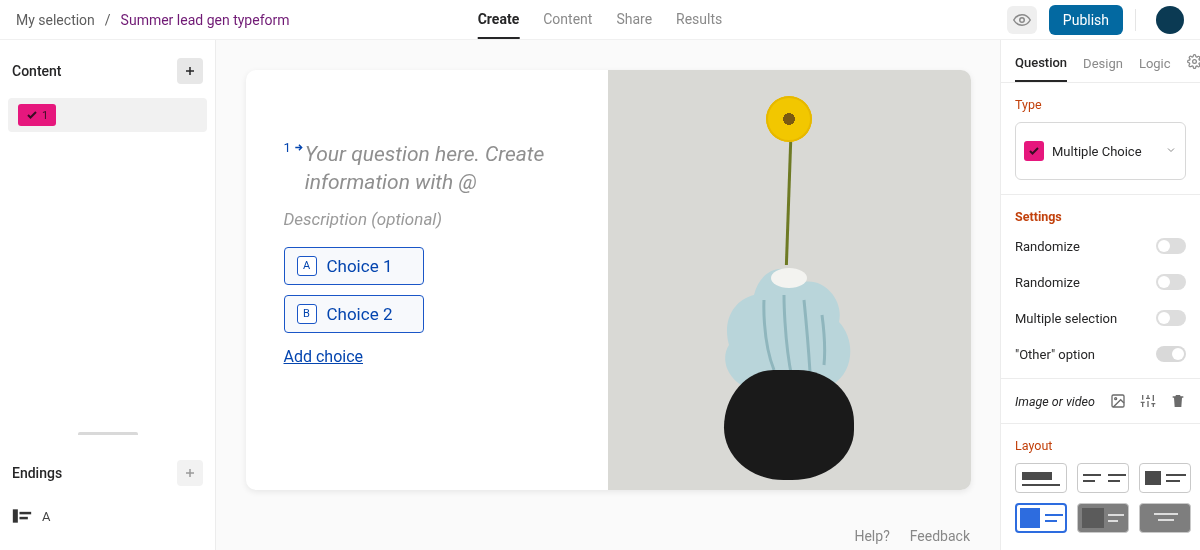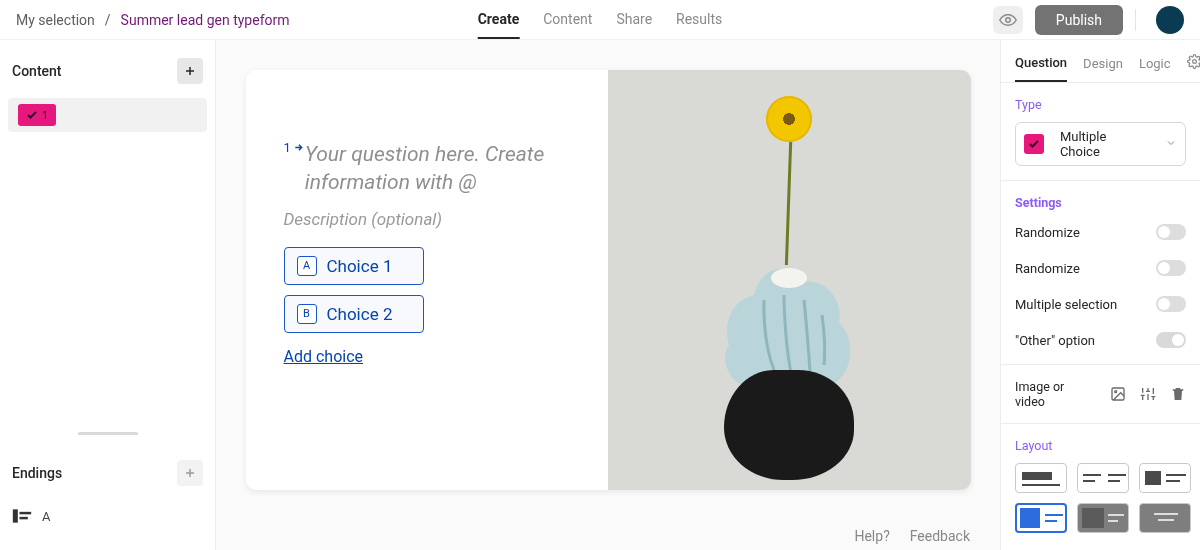--- a/index.html
+++ b/index.html
@@ -5,21 +5,21 @@
   * { box-sizing: border-box; margin: 0; padding: 0; font-family: -apple-system, BlinkMacSystemFont, "Segoe UI", Roboto, Helvetica, Arial, sans-serif; }
   html, body { width: 1200px; height: 550px; overflow: hidden; background: #fff; color: #262627; }
   .topbar { height: 40px; display: flex; align-items: center; padding: 0 16px; font-size: 14px; border-bottom: 1px solid #f0f0f0; }
   .crumbs { display: flex; align-items: center; gap: 10px; color: #5e5e5e; }
   .crumbs .proj { color: #701a75; }
   .top-tabs { position: absolute; left: 50%; transform: translateX(-50%); display: flex; gap: 24px; }
   .top-tabs .tab { color: #8a8a8a; padding: 10px 0; cursor: pointer; }
   .top-tabs .tab.active { color: #262627; font-weight: 700; border-bottom: 2px solid #262627; }
   .top-right { margin-left: auto; display: flex; align-items: center; gap: 12px; }
   .preview-btn { width: 30px; height: 28px; border-radius: 6px; background: #efefef; display: flex; align-items: center; justify-content: center; color: #8a8a8a; cursor: pointer; }
-  .publish-btn { background: #737373; color: #fff; border-radius: 6px; padding: 7px 21px; font-size: 14px; cursor: pointer; }
+  .publish-btn { background: #0369a1; color: #fff; border-radius: 6px; padding: 7px 14px; font-size: 14px; cursor: pointer; }
   .avatar { width: 28px; height: 28px; border-radius: 50%; background: #0b3a53; margin-left: 8px; }
   .divider-v { width: 1px; height: 22px; background: #e5e5e5; }
 
   .body { display: flex; height: 510px; }
   .left { width: 216px; border-right: 1px solid #ececec; display: flex; flex-direction: column; }
   .left .section-head { display: flex; align-items: center; justify-content: space-between; padding: 18px 12px 14px; font-size: 14px; font-weight: 500; }
   .add-btn { width: 26px; height: 26px; border-radius: 4px; background: #e7e7e7; display: flex; align-items: center; justify-content: center; color: #262627; cursor: pointer; font-size: 16px; }
   .add-btn.muted { background: #f2f2f2; color: #9a9a9a; }
   .q-item { display: flex; align-items: center; gap: 8px; background: #f1f1f1; padding: 6px 10px; border-radius: 4px; margin: 0 8px; cursor: pointer; }
   .q-badge { width: 38px; height: 22px; border-radius: 3px; background: #e6177d; display: flex; align-items: center; justify-content: center; gap: 4px; color: #3a0d24; font-size: 11px; }
@@ -47,30 +47,30 @@
   .hand { position:absolute; left:50%; top:190px; transform:translateX(-50%); width:170px; height:150px; }
   .rock { position:absolute; left:50%; top:300px; transform:translateX(-50%); width:130px; height:110px; background:#1a1a1a; border-radius: 40% 45% 50% 48% / 55% 50% 48% 50%; }
   .footer-links { position:absolute; bottom:6px; right: 30px; display:flex; gap: 20px; color:#888; font-size:14px; cursor:pointer; }
 
   .right { width: 200px; border-left:1px solid #ececec; display:flex; flex-direction:column; font-size:13px; }
   .r-tabs { display:flex; align-items:center; gap:16px; padding: 14px 14px 0; border-bottom:1px solid #ececec; }
   .r-tabs .t { color:#8a8a8a; padding-bottom:10px; cursor:pointer; }
   .r-tabs .t.active { color:#262627; font-weight:500; border-bottom:2px solid #262627; }
   .r-tabs .gear { margin-left:auto; color:#8a8a8a; padding-bottom:10px; cursor:pointer; }
   .r-sec { padding: 14px; border-bottom:1px solid #ececec; }
-  .r-label { font-size:12.5px; color:#8b5cf6; margin-bottom: 10px; }
-  .dropdown { border:1px solid #d8d8d8; border-radius:6px; padding:6px 8px; display:flex; align-items:center; gap:16px; cursor:pointer; }
+  .r-label { font-size:12.5px; color:#c2410c; margin-bottom: 10px; }
+  .dropdown { border:1px solid #d8d8d8; border-radius:6px; padding:18px 8px; display:flex; align-items:center; gap:8px; cursor:pointer; }
   .dropdown .ico { width:20px; height:20px; border-radius:3px; background:#e6177d; display:flex; align-items:center; justify-content:center; }
   .dropdown .chev { margin-left:auto; color:#8a8a8a; }
   .setting-row { display:flex; align-items:center; justify-content:space-between; padding: 10px 14px; }
   .toggle { width:30px; height:16px; border-radius: 999px; background:#ddd; position:relative; cursor:pointer; }
   .toggle.on { background:#d9d9d9; }
   .toggle::after { content:""; position:absolute; width:12px; height:12px; border-radius:50%; background:#fff; top:2px; left:2px; }
   .toggle.on::after { left:auto; right:2px; background:#fff; }
-  .media-row { display:flex; align-items:center; gap:14px; padding: 14px; border-bottom:1px solid #ececec; }
+  .media-row { display:flex; align-items:center; gap:14px; padding: 14px; border-bottom:1px solid #ececec;font-style:italic; }
   .media-row .icons { margin-left:auto; display:flex; gap:14px; color:#6b6b6b; cursor:pointer; }
   .media-row .lbl { font-size: 12.5px; }
   .layouts { padding: 14px; }
   .layout-grid { display:grid; grid-template-columns: repeat(3, 52px); gap: 10px; margin-top:10px; }
   .lay { width:52px; height:30px; border:1px solid #c9c9c9; border-radius:4px; cursor:pointer; position:relative; background:#fff; }
   .lay.sel { border:2px solid #2d6cdf; padding:1px; }
   .lay .bar { position:absolute; background:#4a4a4a; height:2px; }
   .lay .block { position:absolute; background:#4a4a4a; }
 </style>
 </head>

